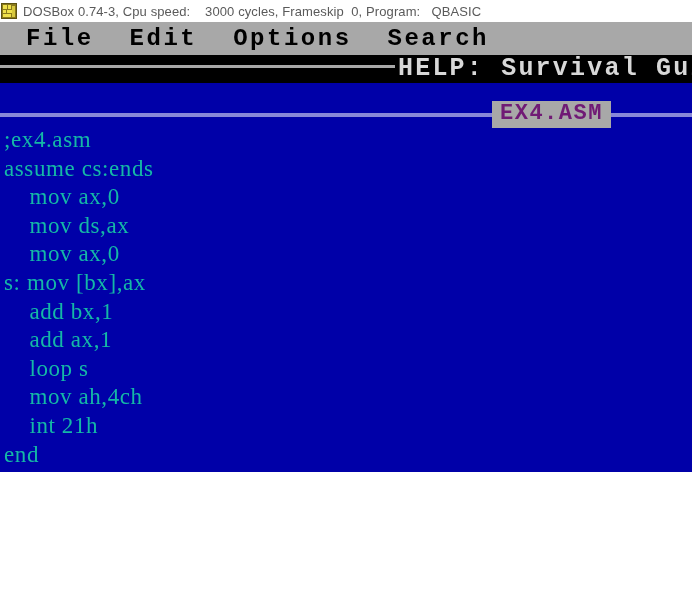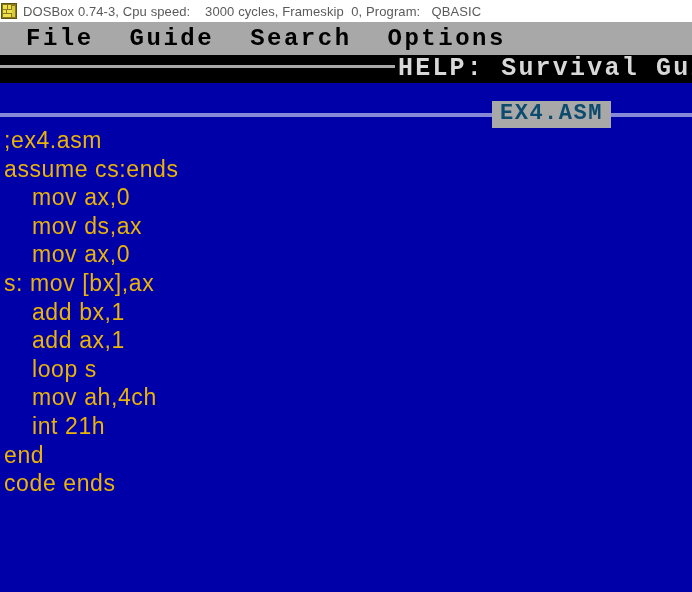--- a/index.html
+++ b/index.html
@@ -7,21 +7,21 @@
     margin: 0;
     padding: 0;
     background: #ffffff;
   }
   body {
     font-family: "Liberation Sans", sans-serif;
   }
   #screen {
     position: relative;
     width: 692px;
-    height: 592px;
+    height: 472px;
     overflow: hidden;
     background: #0000a8;
   }
 
   
   #titlebar {
     position: absolute;
     left: 0; top: 0;
     width: 692px; height: 22px;
     background: #ffffff;
@@ -130,45 +130,45 @@
     position: absolute;
     left: 0; top: 30px;
     width: 692px; height: 4px;
     background: #8888d8;
   }
   #editor .win-title {
     position: absolute;
     left: 492px;
     top: 18px;
     background: #a8a8a8;
-    color: #0c4a6e;
+    color: #701a75;
     font-size: 22px;
     font-weight: bold;
     letter-spacing: 1.5px;
     padding: 2px 8px 3px 8px;
     white-space: pre;
     line-height: 22px;
     font-family: "Liberation Mono", "DejaVu Sans Mono", monospace;
   }
 
   #code-area {
     position: absolute;
     left: 0; top: 43px;
     width: 692px;
     padding-left: 4px;
     box-sizing: border-box;
   }
   #code-area .code-line {
-    color: #eab308;
+    color: #14b8a6;
     font-size: 23px;
     line-height: 28.6px;
     height: 28.6px;
     letter-spacing: 0.6px;
     white-space: pre;
-    font-family: Liberation Sans, sans-serif;
+    font-family: Liberation Serif, serif;
   }
 </style>
 </head>
 <body>
 
 <div id="screen">
 
   <div id="titlebar">
     <span class="app-icon">
       <i class="a"></i>
@@ -178,23 +178,23 @@
         <i class="e"></i>
         <i class="f"></i>
     </span>
     <span class="title-text">DOSBox 0.74-3, Cpu speed:    3000 cycles, Frameskip  0, Program:   QBASIC</span>
   </div>
 
   <div id="dos">
 
     <div id="menubar">
       <span class="menu-item">File</span>
-      <span class="menu-item">Guide</span>
+      <span class="menu-item">Edit</span>
+      <span class="menu-item">Options</span>
       <span class="menu-item">Search</span>
-      <span class="menu-item">Options</span>
     </div>
 
     <div id="helpbar">
       <span class="frame-line"></span>
       <span class="help-text">HELP: Survival Guide</span>
     </div>
 
     <div id="editor">
       <span class="win-frame-line"></span>
       <span class="win-title">EX4.ASM</span>

